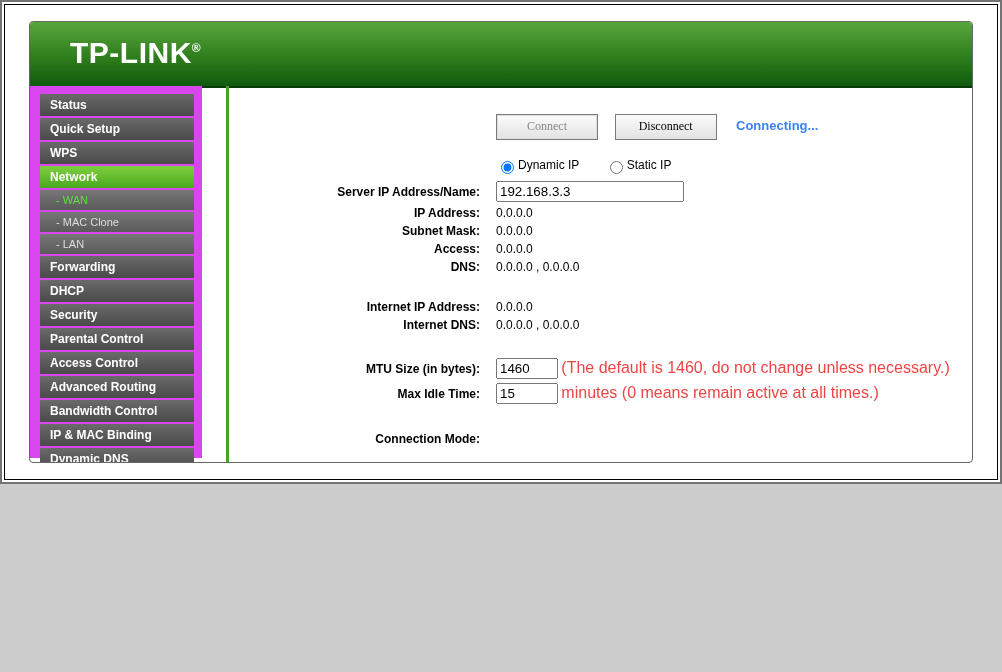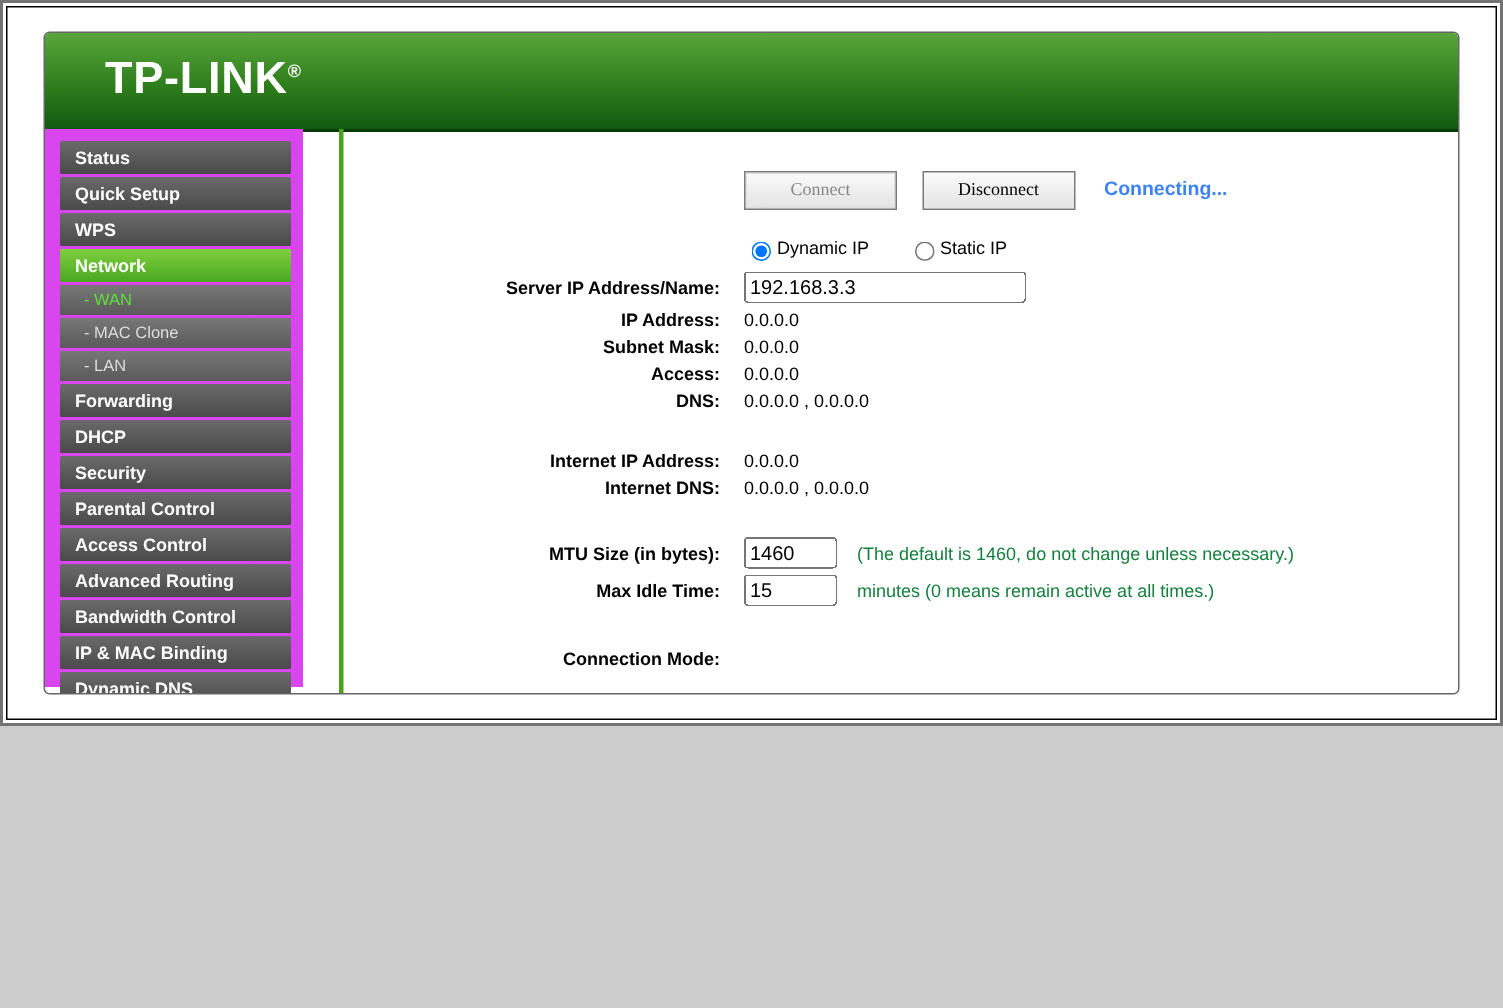--- a/index.html
+++ b/index.html
@@ -55,21 +55,21 @@
   .row { display:flex; align-items:center; margin:4px 0; }
   .lbl { width:200px; text-align:right; padding-right:16px; font-weight:bold; font-size:12px; }
   .val { flex:1; text-align:left; font-size:12px; }
   .btn {
     display:inline-block; min-width:84px; height:20px; line-height:18px; text-align:center;
     font-size:12px; border:1px solid #7a7a7a;
     background:linear-gradient(to bottom,#fbfbfb 0%,#e3e3e3 100%);
     padding:2px 8px; cursor:pointer;font-family:Liberation Serif, serif;
   }
   .btn.disabled { color:#888; box-shadow:inset 0 0 0 1px #ddd; }
-  .note { color:#15803d; font-size:12px; margin-left:10px; }
+  .note { color:#ef4444; font-size:16px; }
   .status { color:#3b82f6; font-weight:bold; font-size:13px; margin-left:16px; }
   .radio-wrap { display:inline-flex; align-items:flex-start; margin-right:22px; font-size:12px; }
   .radio-wrap input { margin-right:4px; }
   .sep {
     border:none; border-top:1px solid #4aa21f; margin:24px 8px 18px 4px;
   }
   
   .callout {
     position:absolute; border:3px solid #e20f0f; border-radius:10px; pointer-events:none;
     box-shadow:0 0 0 1px rgba(255,255,255,.35) inset;

